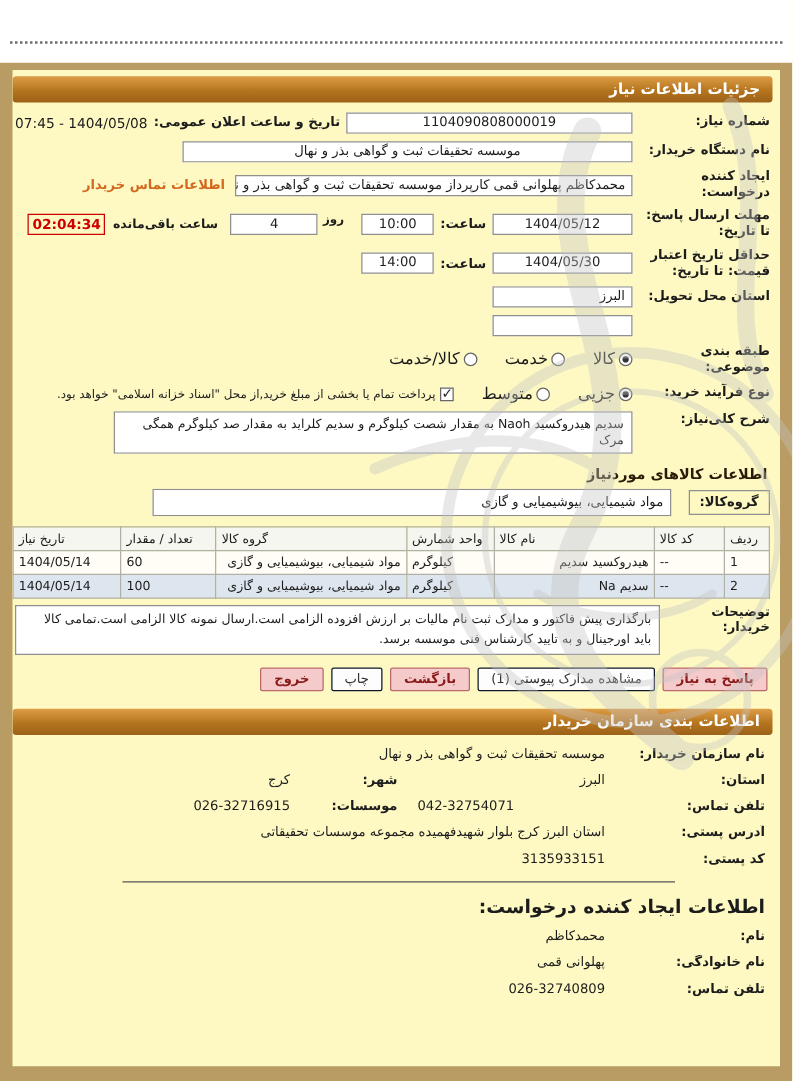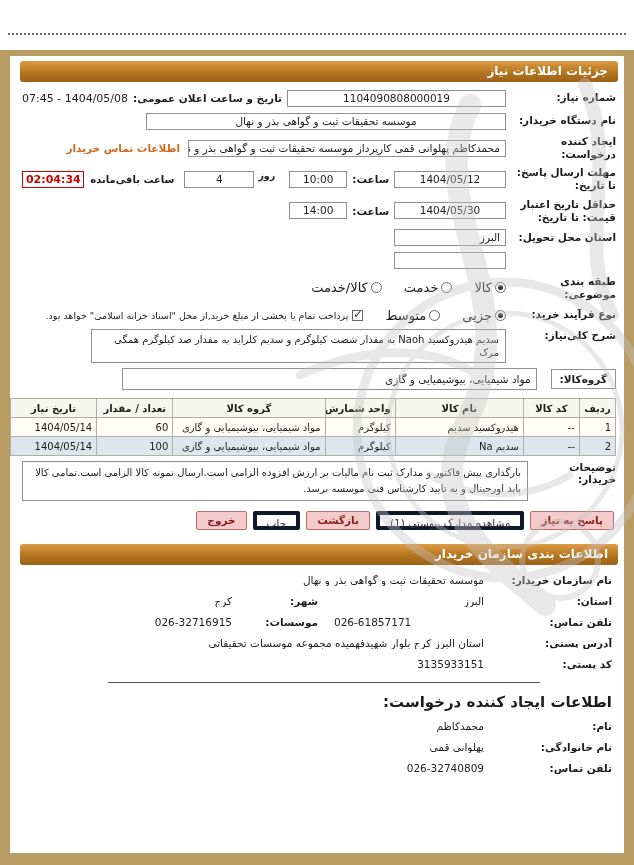--- a/index.html
+++ b/index.html
@@ -5,21 +5,21 @@
   * { box-sizing: border-box; margin: 0; padding: 0; }
   html, body { background: #ffffff; }
   body { font-family: "DejaVu Sans", "Liberation Sans", sans-serif; }
   .page {
     position: relative; width: 634px; height: 865px; overflow: hidden;
     direction: rtl; background: #fff; font-size: 11px; color: #1c1c1c;
   }
   .top-band { position: relative; height: 50px; background: #fff; }
   .dotted { position: absolute; top: 33px; right: 8px; left: 8px; border-top: 2px dotted #6f6f6f; }
   .frame { background: #b99c63; padding: 6px 10px 12px 10px; height: 815px; }
-  .inner { position: relative; background: #ffffff; height: 100%; padding: 5px 6px 8px 10px; overflow: hidden; }
+  .inner { position: relative; background: #fef9c3; height: 100%; padding: 5px 6px 8px 0; overflow: hidden; }
   .bar {
     background: linear-gradient(180deg, #dd9c46 0%, #b5751f 55%, #9c6118 100%);
     color: #fff; font-weight: bold; font-size: 12px;
     padding: 3px 10px 4px; border-radius: 3px; margin-bottom: 7px;
   }
   .row { display: flex; align-items: center; margin: 5px 2px; min-height: 18px; overflow: hidden; white-space: nowrap; }
   .lbl { flex: 0 0 110px; font-weight: bold; font-size: 10.5px; line-height: 1.25; white-space: normal; }
   .ilbl { font-weight: bold; font-size: 10.5px; margin: 0 5px; }
   .box {
     background: #fff; border: 1px solid #8f8f8f; height: 17px; line-height: 15px;
@@ -40,31 +40,31 @@
   .radio.on::after { content: ""; position: absolute; top: 2px; left: 2px; right: 2px; bottom: 2px; border-radius: 50%; background: #333; }
   .opt { font-size: 13px; margin-left: 22px; }
   .cb { display: inline-block; width: 11px; height: 11px; border: 1px solid #666; background: #fff; position: relative; vertical-align: -2px; margin-left: 4px; cursor: pointer; }
   .cb.on::after { content: "\2713"; position: absolute; top: -3px; right: 0; font-size: 11px; color: #222; }
   .cbtext { font-size: 9.5px; }
   .bigbox { background: #fff; border: 1px solid #8f8f8f; width: 415px; min-height: 30px; padding: 3px 6px; font-size: 10px; line-height: 1.3; white-space: normal; }
   .goods-hdr { font-weight: bold; font-size: 11.5px; margin: 9px 4px 5px; color: #2b1a08; }
   .lblbox { border: 1px solid #8f8f8f; font-weight: bold; font-size: 10.5px; padding: 3px 8px; margin-left: 14px; }
   table.goods { border-collapse: collapse; width: 606px; margin: 8px 2px 4px; table-layout: fixed; }
   table.goods th, table.goods td { border: 1px solid #b0b0a6; font-size: 10px; padding: 2px 4px; height: 19px; overflow: hidden; white-space: nowrap; }
-  table.goods th { background: #f6f6f0; font-weight: bold; text-align: center; }
-  table.goods td { text-align: right; }
+  table.goods th { background: #f6f6f0; font-weight: normal; text-align: left; }
+  table.goods td { text-align: left; }
   table.goods td.rt { text-align: right; }
   tr.r1 td { background: #fffdf5; }
   tr.r2 td { background: #dde6ee; }
   .notes-lbl { flex: 0 0 88px; font-weight: bold; font-size: 10.5px; white-space: normal; }
   .notesbox { background: #fff; border: 1px solid #8f8f8f; width: 516px; min-height: 40px; padding: 3px 6px; font-size: 10px; line-height: 1.55; white-space: normal; }
   .btnrow { display: flex; align-items: center; gap: 6px; margin: 10px 4px 14px; }
   .btn { font-family: inherit; font-size: 10.5px; height: 19px; line-height: 15px; padding: 1px 10px; border-radius: 2px; cursor: pointer; }
   .btn.pink { background: #f4caca; border: 1px solid #b96a6a; color: #8b1a1a; font-weight: bold; }
-  .btn.white { background: #fdfdfd; border: 4px solid #0f172a; color: #333; }
+  .btn.white { background: #fdfdfd; border: 1px solid #0f172a; color: #333; }
   .crow { display: flex; align-items: flex-start; margin: 9px 6px; column-gap: 16px; font-size: 10.5px; white-space: nowrap; overflow: hidden; }
   .clbl { flex: 0 0 112px; font-weight: bold; white-space: normal; }
   .cv150 { flex: 0 0 150px; }
   .clbl2 { flex: 0 0 70px; font-weight: bold; }
   .sep { border: 0; border-top: 1px solid #555; margin: 12px 78px 6px 88px; }
   .subhdr { font-weight: bold; font-size: 15px; margin: 10px 6px 4px; }
   .watermark { position: absolute; top: 45px; right: 0; z-index: 6; pointer-events: none; }
 </style>
 </head>
 <body>
@@ -144,20 +144,21 @@
         <span class="opt">متوسط</span>
         <span class="cb on"></span>
         <span class="cbtext">پرداخت تمام یا بخشی از مبلغ خرید,از محل "اسناد خزانه اسلامی" خواهد بود.</span>
       </div>
 
       <div class="row" style="align-items:flex-start;">
         <span class="lbl">شرح کلی‌نیاز:</span>
         <span class="bigbox">سدیم هیدروکسید Naoh به مقدار شصت کیلوگرم و سدیم کلراید به مقدار صد کیلوگرم همگی مرک</span>
       </div>
 
+      <div class="goods-hdr">اطلاعات کالاهای موردنیاز</div>
 
       <div class="row">
         <span class="lblbox">گروه‌کالا:</span>
         <span class="box" style="width:415px; height:22px; line-height:20px;">مواد شیمیایی، بیوشیمیایی و گازی</span>
       </div>
 
       <table class="goods">
         <colgroup>
           <col style="width:36px">
             <col style="width:56px">
@@ -222,21 +223,21 @@
 
       <div class="crow">
         <span class="clbl">استان:</span>
         <span class="cv150">البرز</span>
         <span class="clbl2">شهر:</span>
         <span>کرج</span>
       </div>
 
       <div class="crow">
         <span class="clbl">تلفن تماس:</span>
-        <span class="cv150 ltr">026-61857171</span>
+        <span class="cv150 ltr">042-32754071</span>
         <span class="clbl2">موسسات:</span>
         <span class="ltr">026-32716915</span>
       </div>
 
       <div class="crow">
         <span class="clbl">آدرس پستی:</span>
         <span>استان البرز کرج بلوار شهیدفهمیده مجموعه موسسات تحقیقاتی</span>
       </div>
 
       <div class="crow">

